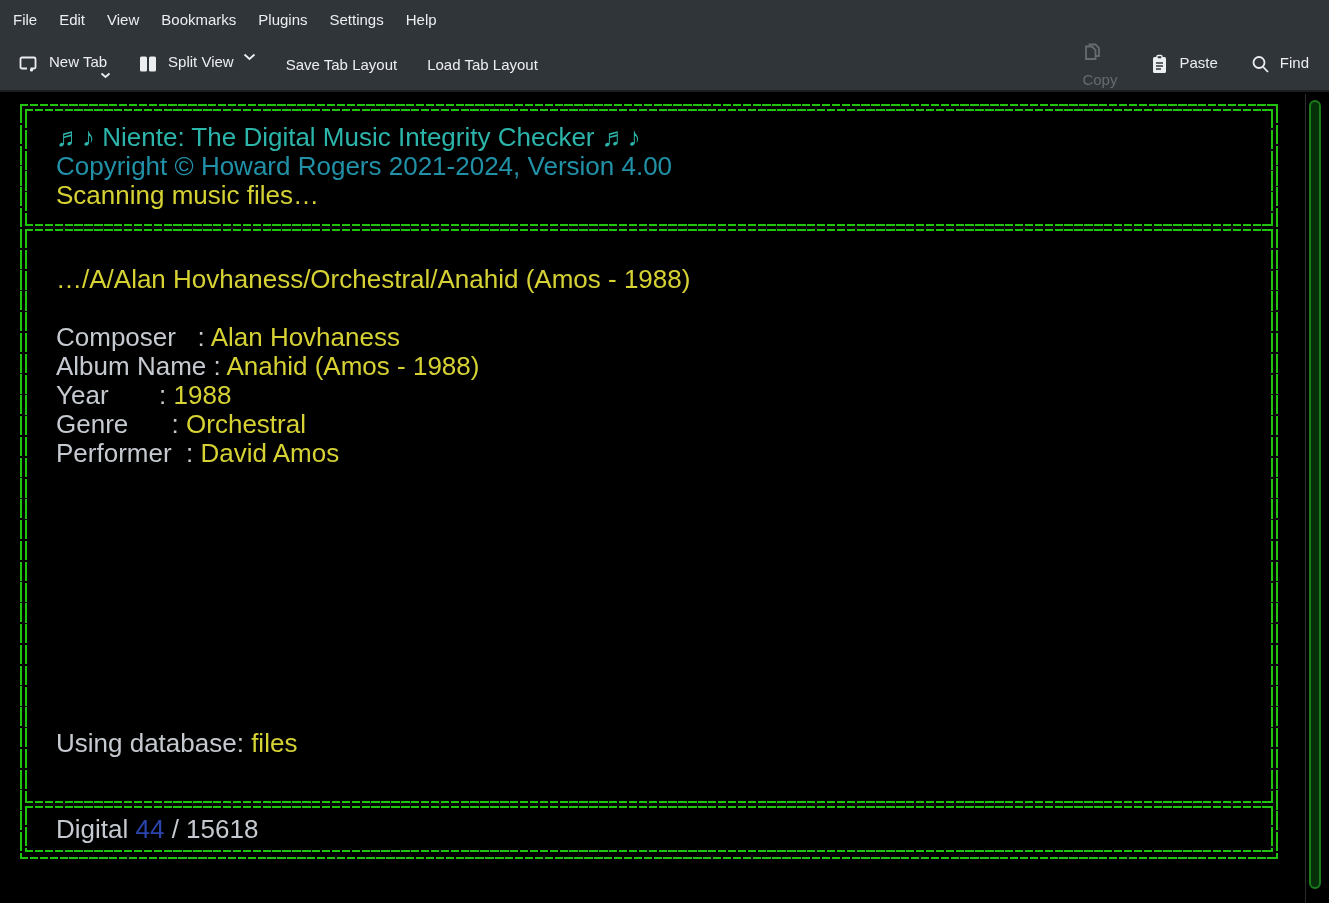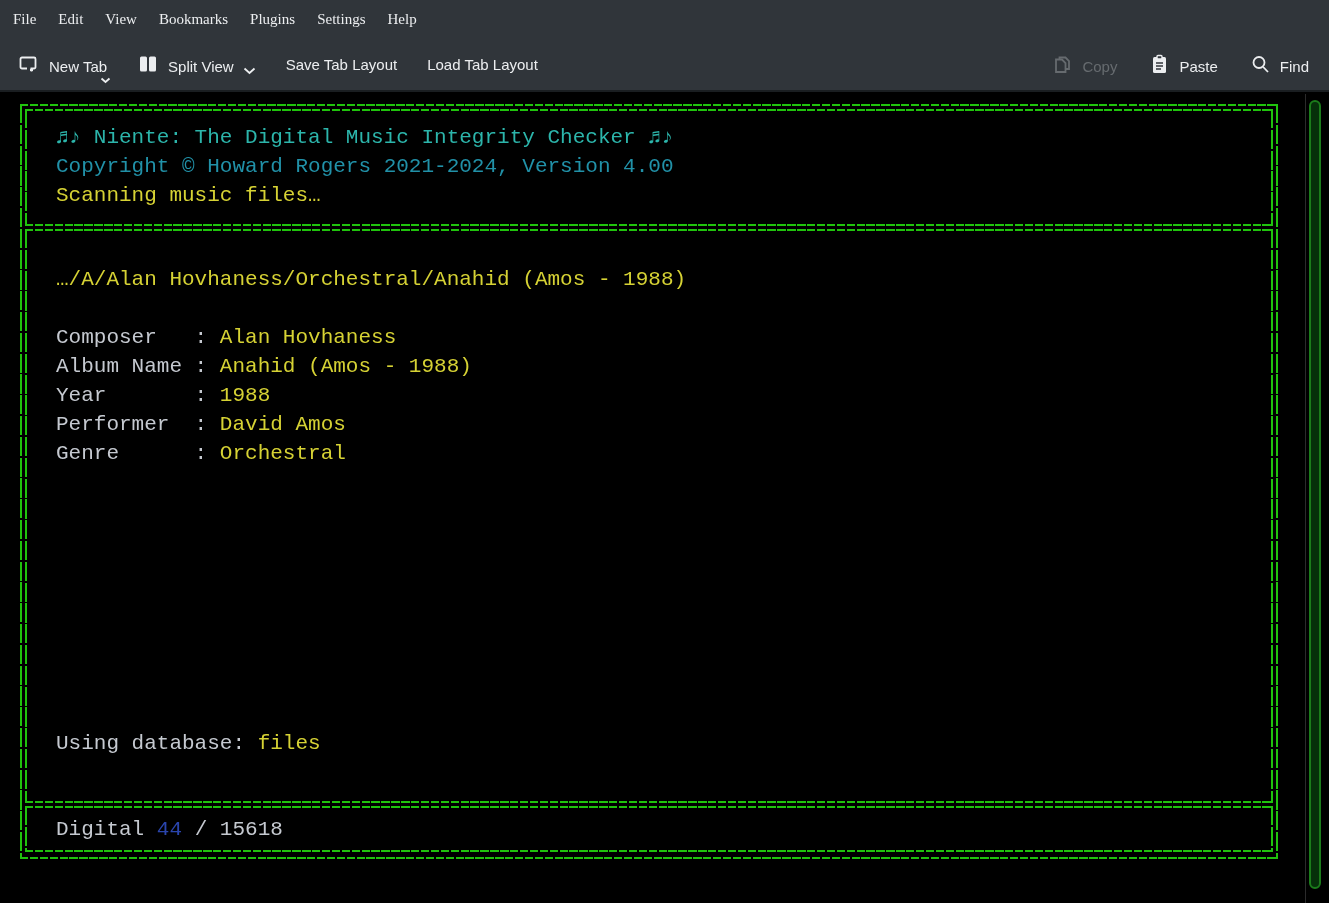--- a/index.html
+++ b/index.html
@@ -21,48 +21,47 @@
     position:relative;width:1329px;height:903px;overflow:hidden;
     background:var(--terminal_bg);
     font-family:"Liberation Sans",sans-serif;
   }
   
   .menubar{
     position:absolute;left:0;top:0;width:100%;height:38px;
     background:var(--chrome_bg);color:var(--chrome_text);
     display:flex;align-items:center;padding-left:2px;box-sizing:border-box;
     font-size:15px;
-    font-family:Liberation Serif, serif;
   }
   .menu-item{padding:5px 11px;cursor:default;}
   .toolbar{
     position:absolute;left:0;top:38px;width:100%;height:54px;
     background:var(--chrome_bg);color:var(--chrome_text);
     display:flex;align-items:center;gap:26px;
     padding:0 18px 0 16px;box-sizing:border-box;
     font-size:15px;border-bottom:2px solid #1a1e21;
   }
   .tbtn{
     background:transparent;border:none;color:var(--chrome_text);
-    font-family:inherit;font-size:15px;display:flex;align-items:flex-end;gap:9px;
+    font-family:inherit;font-size:15px;display:flex;align-items:flex-start;gap:9px;
     padding:4px 2px;cursor:default;
   }
   .tbtn svg{display:block;}
-  .tbtn.disabled{color:var(--disabled_text);}
+  .tbtn.disabled{color:var(--disabled_text);flex-direction:column;}
   .label-wrap{position:relative;display:inline-block;}
   .chev-under{position:absolute;right:-4px;bottom:-9px;}
   .tb-right{margin-left:auto;display:flex;align-items:center;gap:28px;}
   .icon-stroke{stroke:var(--chrome_text);fill:none;stroke-width:1.8;}
   .icon-stroke-dis{stroke:var(--disabled_text);fill:none;stroke-width:1.8;}
   .icon-fill{fill:var(--chrome_text);}
   
   .terminal{
     position:absolute;left:0;top:94px;width:1329px;height:809px;
     background:var(--terminal_bg);
-    font-family:Liberation Mono, monospace;font-size:21px;
+    font-family:Liberation Sans, sans-serif;font-size:26px;
   }
   
   .gbox{
     position:absolute;
     background-image:
       repeating-linear-gradient(90deg,var(--green_border) 0 8.4px,transparent 8.4px 9.9px),
       repeating-linear-gradient(90deg,var(--green_border) 0 8.4px,transparent 8.4px 9.9px),
       repeating-linear-gradient(180deg,var(--green_border) 0 19.2px,transparent 19.2px 20.8px),
       repeating-linear-gradient(180deg,var(--green_border) 0 19.2px,transparent 19.2px 20.8px);
     background-size:100% 2px,100% 2px,2px 100%,2px 100%;
@@ -175,22 +174,22 @@
         <div class="line yellow">Scanning music files…</div>
       </div>
 
       <div class="gbox box-main">
         <div class="line yellow">…/A/Alan Hovhaness/Orchestral/Anahid (Amos - 1988)</div>
 
         <div class="fields">
           <div class="line"><span class="gray">Composer   : </span><span class="yellow">Alan Hovhaness</span></div>
           <div class="line"><span class="gray">Album Name : </span><span class="yellow">Anahid (Amos - 1988)</span></div>
           <div class="line"><span class="gray">Year       : </span><span class="yellow">1988</span></div>
+          <div class="line"><span class="gray">Genre      : </span><span class="yellow">Orchestral</span></div>
           <div class="line"><span class="gray">Performer  : </span><span class="yellow">David Amos</span></div>
-          <div class="line"><span class="gray">Genre      : </span><span class="yellow">Orchestral</span></div>
         </div>
 
         <div class="dbline"><span class="gray">Using database: </span><span class="yellow">files</span></div>
       </div>
 
       <div class="gbox box-record">
         <div class="line"><span class="gray">Digital </span><span class="blue">44</span><span class="gray"> / 15618</span></div>
       </div>
 
     </div>

